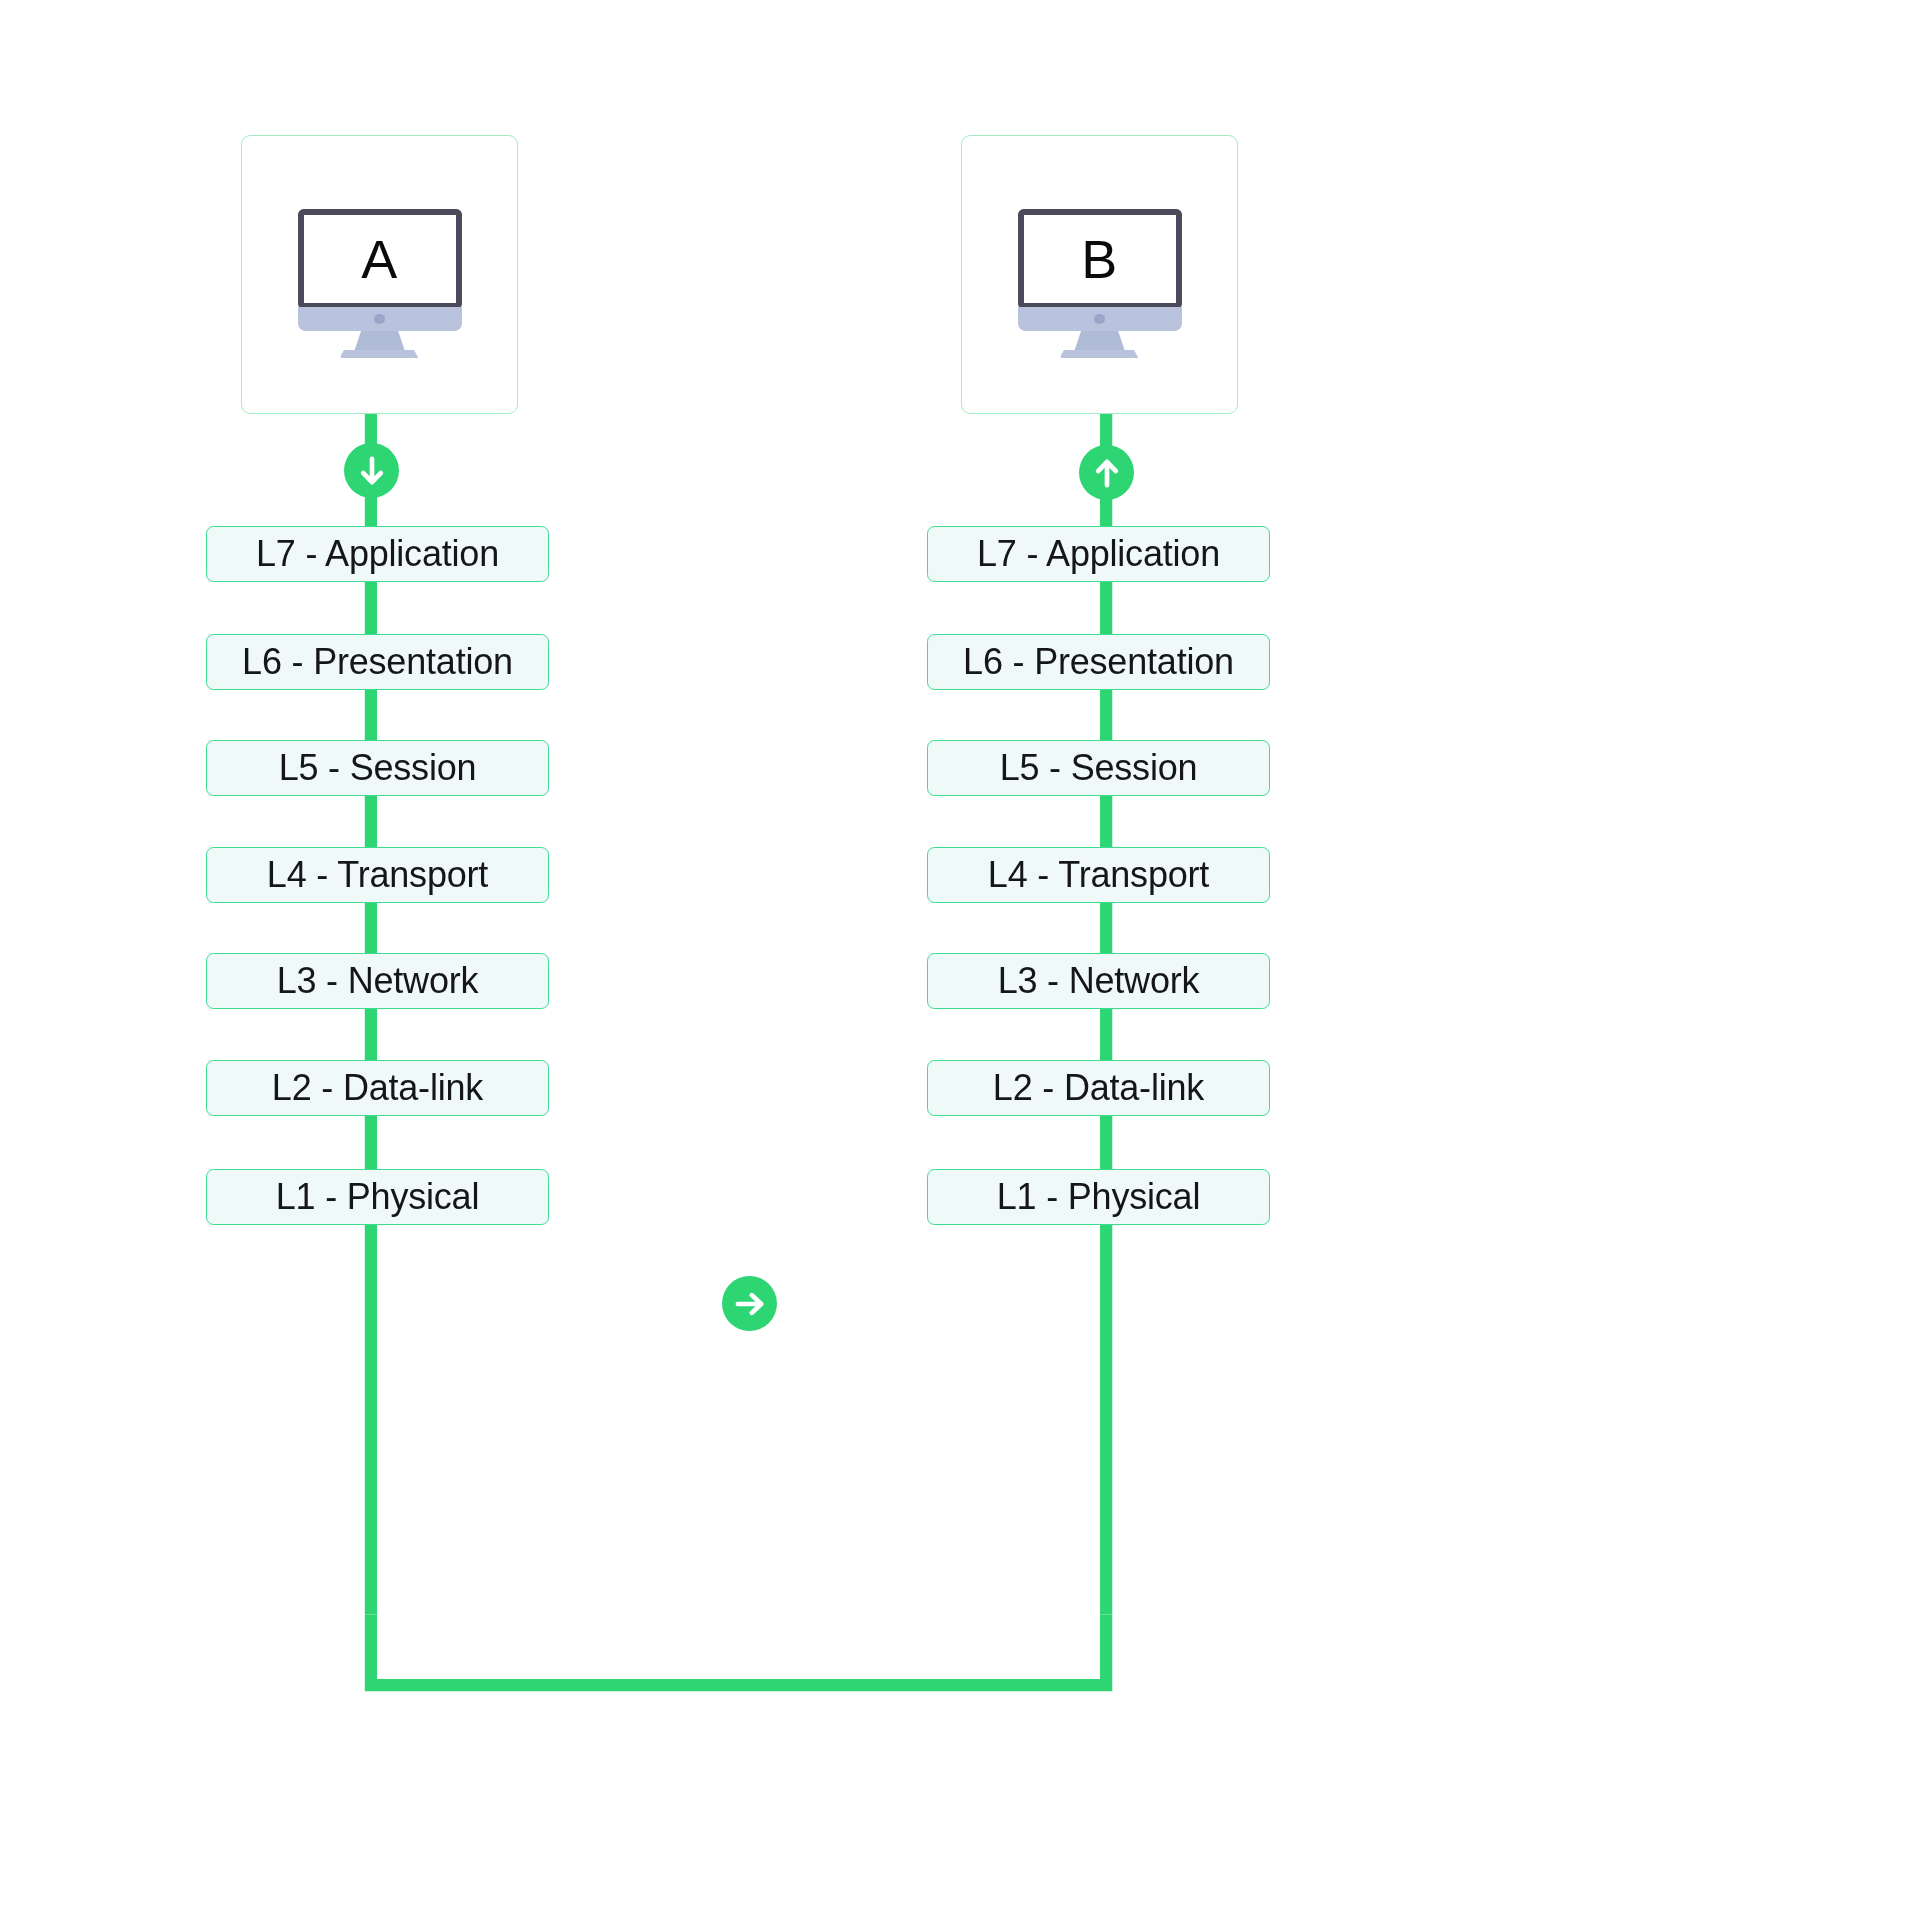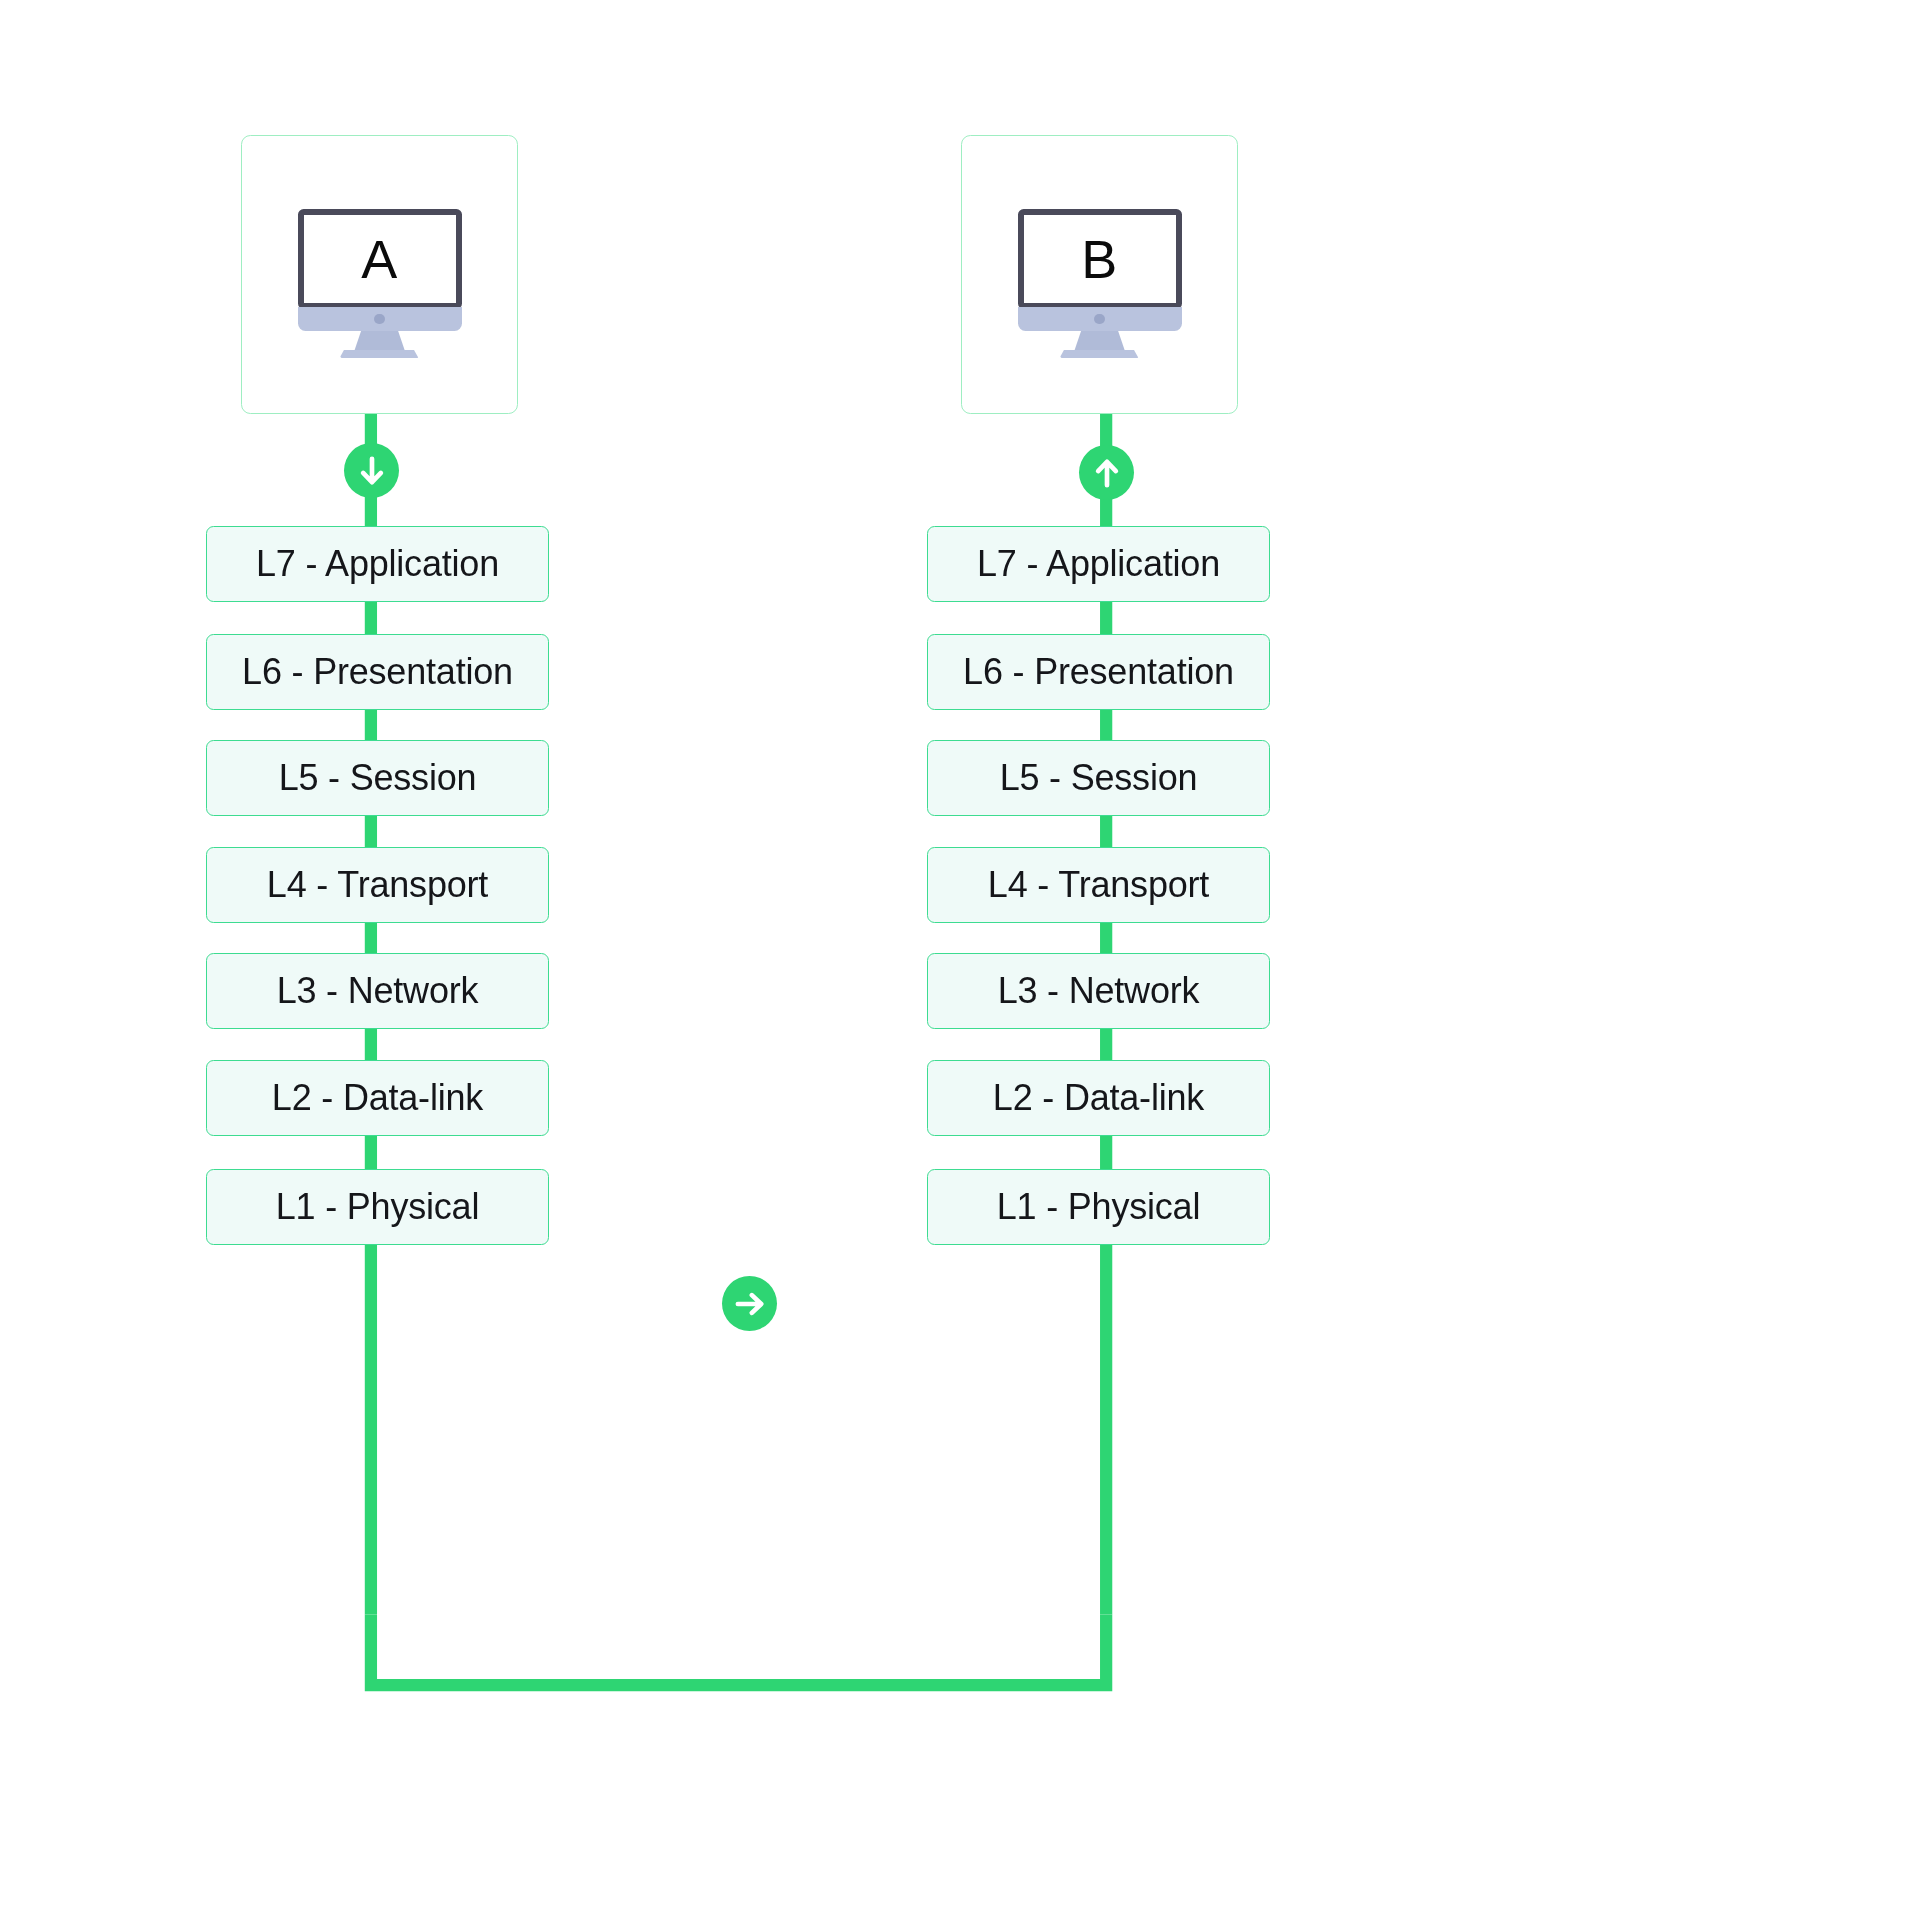--- a/index.html
+++ b/index.html
@@ -130,21 +130,21 @@
   }
   .arrow-badge svg { display: block; }
   .badge-a { left: 344px; top: 443px; }
   .badge-b { left: 1079px; top: 445px; }
   .badge-link { left: 722px; top: 1276px; }
 
   
   .layer {
     position: absolute;
     box-sizing: border-box;
-    height: 76px;
+    height: 56px;
     background: #effaf8;
     border: 1.9px solid #3ddc91;
     border-radius: 7.5px;
     display: flex;
     align-items: center;
     justify-content: center;
     font-size: 36px;
     font-weight: 400;
     color: #15161a;
     letter-spacing: -0.2px;

